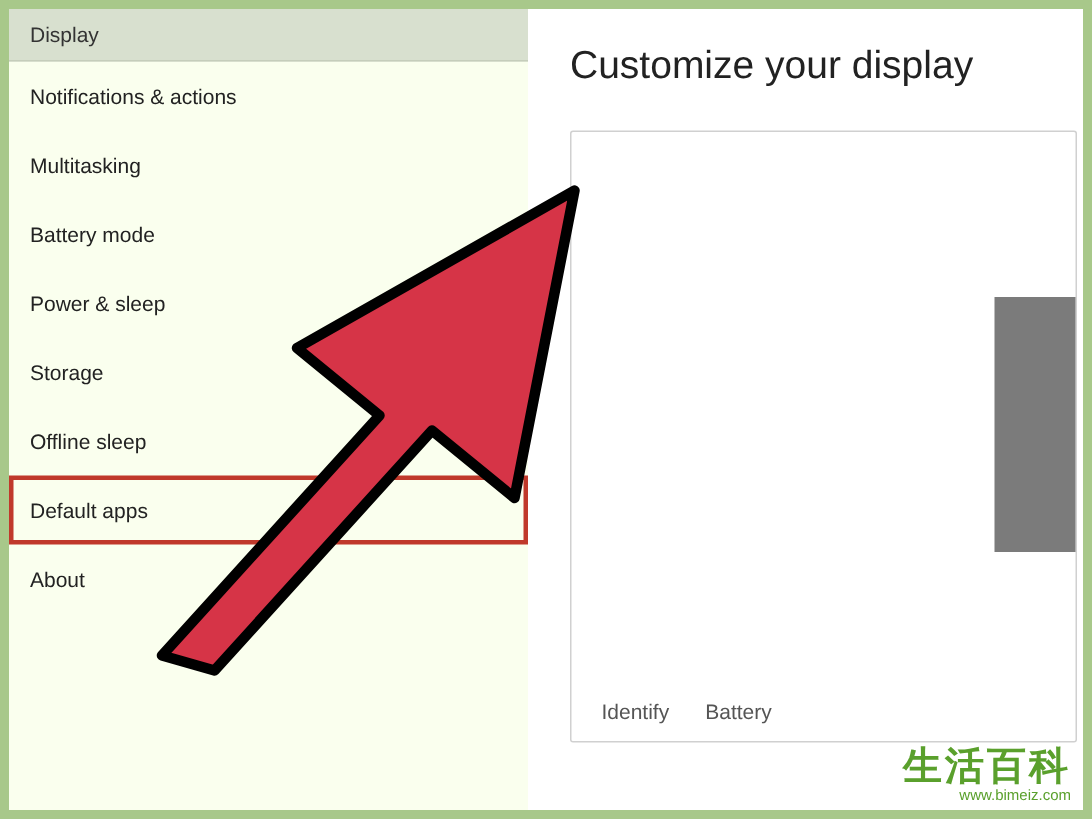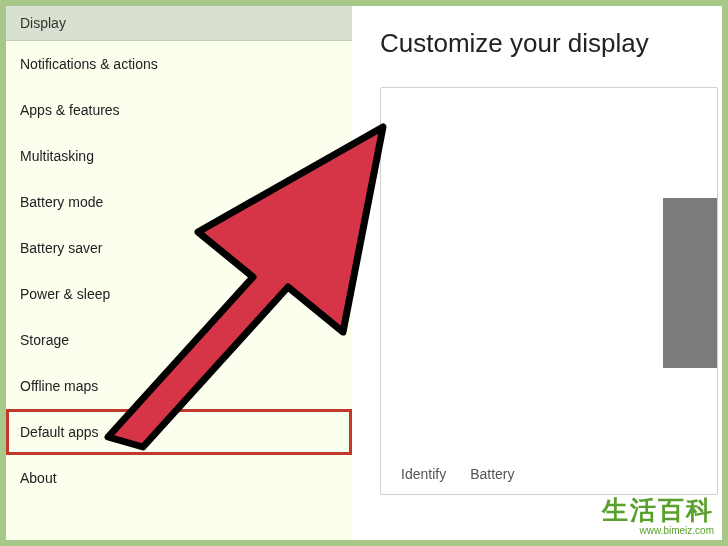--- a/index.html
+++ b/index.html
@@ -113,27 +113,25 @@
       text-shadow: -1px -1px 0 #fff, 1px -1px 0 #fff, -1px 1px 0 #fff, 1px 1px 0 #fff;
     }
   </style>
 </head>
 <body>
 
 <div class="window">
   <div class="sidebar">
     <div class="sidebar-header">Display</div>
     <div class="sidebar-item">Notifications &amp; actions</div>
-    <div class="sidebar-item">Apps &amp; features</div>
     <div class="sidebar-item">Multitasking</div>
     <div class="sidebar-item">Battery mode</div>
-    <div class="sidebar-item">Battery saver</div>
     <div class="sidebar-item">Power &amp; sleep</div>
     <div class="sidebar-item">Storage</div>
-    <div class="sidebar-item">Offline maps</div>
+    <div class="sidebar-item">Offline sleep</div>
     <div class="sidebar-item highlighted">Default apps</div>
     <div class="sidebar-item">About</div>
   </div>
 
   <div class="main">
     <h1 class="main-title">Customize your display</h1>
     <div class="display-preview">
       <div class="monitor-thumb"></div>
       <div class="preview-actions">
         <span>Identify</span>

